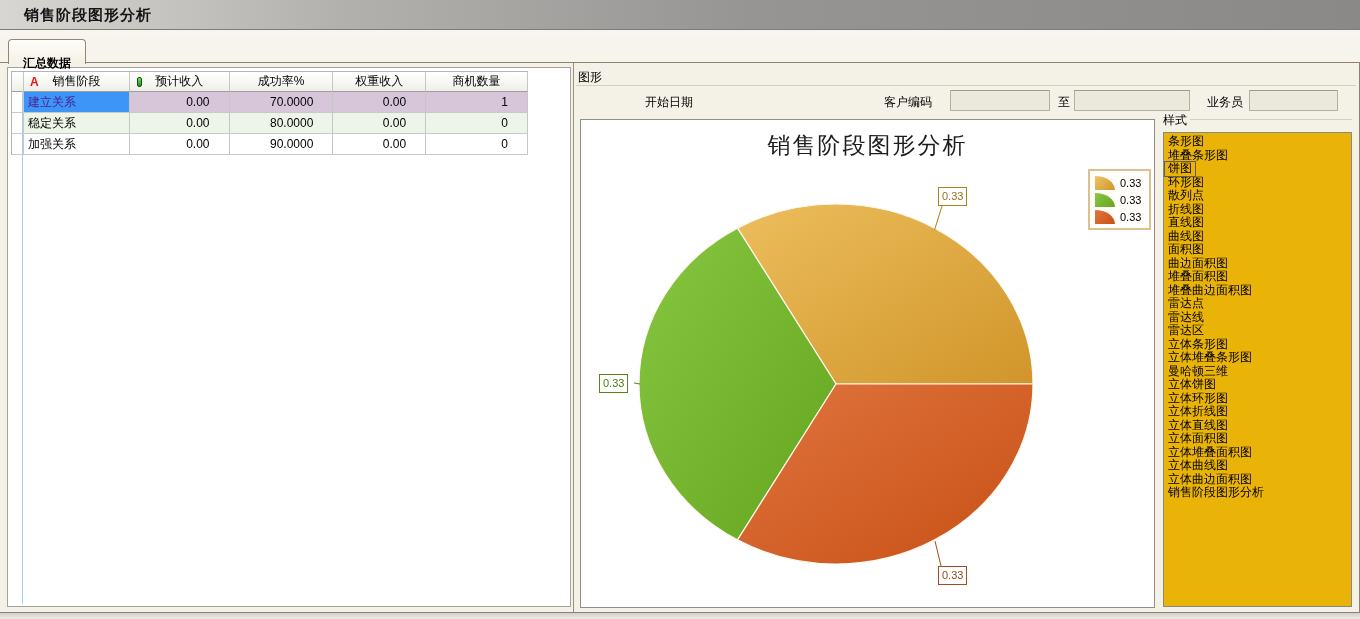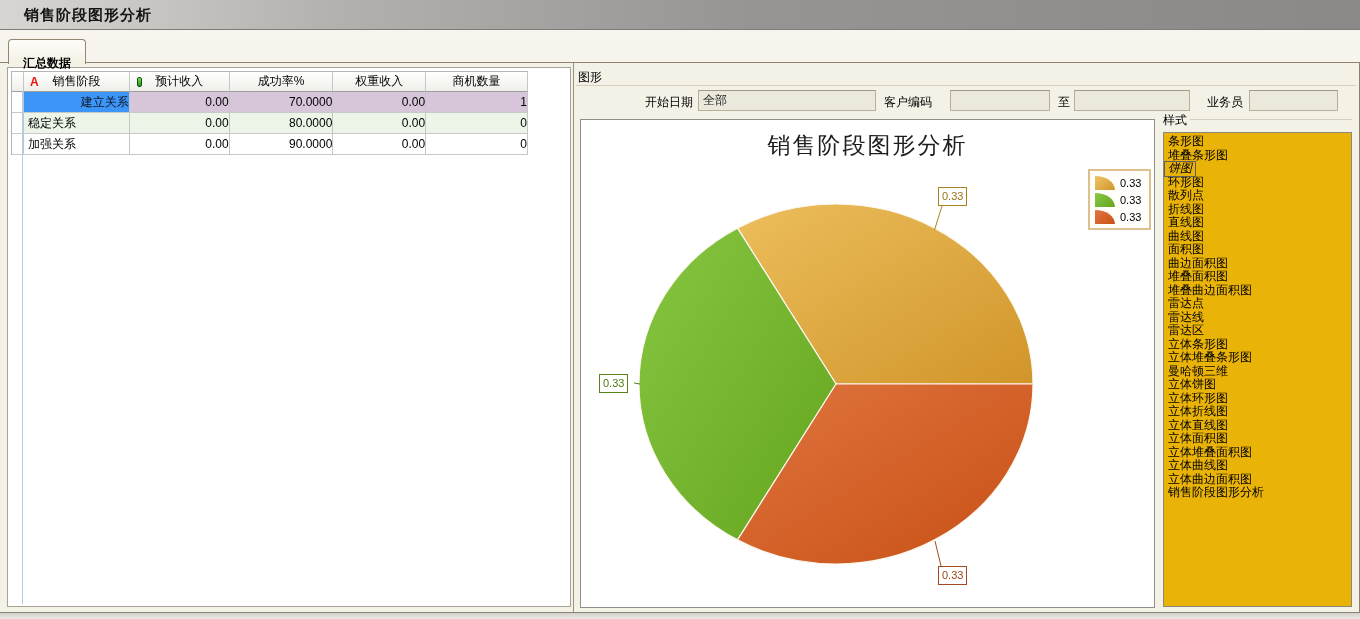--- a/index.html
+++ b/index.html
@@ -34,24 +34,24 @@
   .grid { position:absolute; left:3px; top:3px; width:517px; border-left:1px solid #b5b5b5; border-top:1px solid #b5b5b5; }
   .grow { display:flex; height:21px; }
   .ghead { height:20px; }
   .gc { border-right:1px solid #c6c6c6; border-bottom:1px solid #c9c9c9;
     display:flex; align-items:center; overflow:hidden; white-space:nowrap; position:relative; }
   .ghead .gc { background:linear-gradient(#ffffff,#efefe9); border-bottom:1px solid #9e9e9e;
     justify-content:center; }
   .c0 { width:12px; } .c1 { width:106px; } .c2 { width:100px; } .c3 { width:104px; }
   .c4 { width:93px; } .c5 { width:102px; }
   .cell-text { padding-left:4px; }
-  .num { justify-content:flex-end; padding-right:0; }
+  .num { justify-content:flex-end; padding-right:19px; }
   .r1 .gc { background:#d7c5da; }
   .r1 .c0 { background:#fff; }
-  .r1 .sel-cell { background:#3d96f7; color:#0f172a;justify-content:flex-end; }
+  .r1 .sel-cell { background:#3d96f7; color:#4c1d95; }
   .r2 .gc { background:#ecf5e8; }
   .r2 .c0 { background:#fff; }
   .r3 .gc { background:#ffffff; }
   .hicon-a { position:absolute; left:6px; top:3px; color:#e11; font-weight:bold; font-size:12px; }
   .hicon-bar { position:absolute; left:7px; top:5px; width:5px; height:10px;
     background:linear-gradient(#7be055,#1d8f1d); border:1px solid #135513; border-radius:2px; }
   .indicator-line { position:absolute; left:14px; top:23px; width:1px; height:513px; background:#abcdf1; }
 
   
   .right-panel { position:absolute; left:576px; top:0; width:780px; height:550px; }
@@ -81,21 +81,21 @@
   .legend-swatch { width:20px; height:14px; border-radius:0 100% 0 0; margin-right:5px; }
   .sw-orange { background:linear-gradient(135deg,#eec468,#d1952a); }
   .sw-green  { background:linear-gradient(135deg,#8ac847,#64a51e); }
   .sw-rust   { background:linear-gradient(135deg,#e0763f,#c95016); }
   .legend-label { font-size:11px; }
 
   
   .style-list { position:absolute; left:587px; top:69px; width:189px; height:475px;
     background:#eab308; border:1px solid #8a887f; padding:2px 1px; overflow:hidden; }
   .ls-item { height:13.5px; line-height:13.5px; padding:0 3px; white-space:nowrap; width:max-content; }
-  .ls-item.sel { outline:1px solid #5f5f5f;font-style:italic; }
+  .ls-item.sel { outline:1px solid #5f5f5f; }
 
   
   .bottomstrip { position:absolute; left:0; top:612px; width:1360px; height:7px;
     background:linear-gradient(#d2d0cb,#ecebe6); border-top:1px solid #8a8275; }
 </style>
 </head>
 <body>
 
 <div class="titlebar">
   <div class="titlebar-text">销售阶段图形分析</div>
@@ -167,21 +167,20 @@
     <div class="indicator-line"></div>
   </div>
 
   <div class="v-divider"></div>
 
   <div class="right-panel">
     <div class="group-caption" style="left:2px; top:6px;">图形</div>
     <div class="gline" style="left:0; top:22px; width:780px;"></div>
 
     <div class="flabel" style="left:69px;">开始日期</div>
-    <input class="finput" style="left: 122px; width: 178px;" readonly="" value="全部">
     <div class="flabel" style="left:308px;">客户编码</div>
     <input class="finput" style="left: 374px; width: 100px;" readonly="" value="">
     <div class="flabel" style="left:482px;">至</div>
     <input class="finput" style="left: 498px; width: 116px;" readonly="" value="">
     <div class="flabel" style="left:631px;">业务员</div>
     <input class="finput" style="left: 673px; width: 89px;" readonly="" value="">
 
     <div class="chart-box">
       <svg class="chart-svg" viewBox="0 0 573 487">
         <defs>

